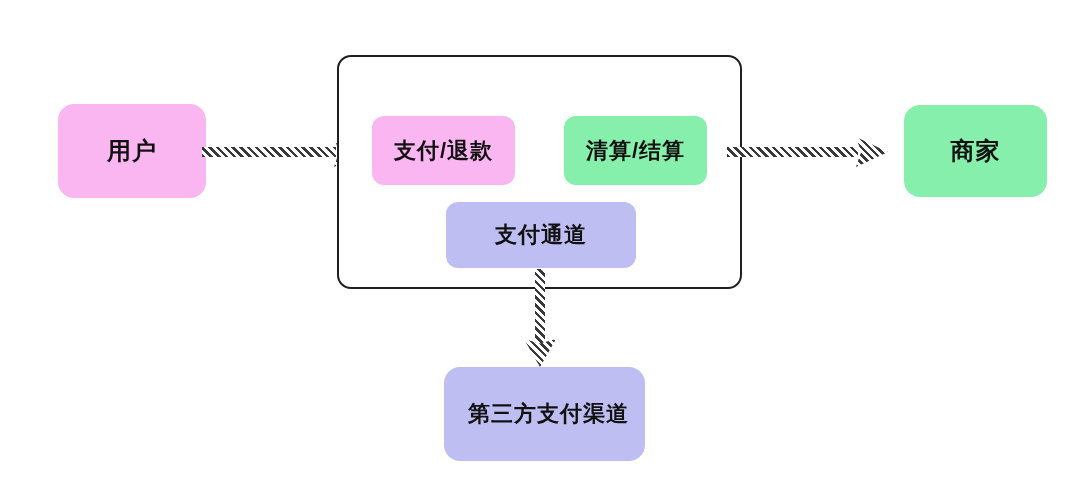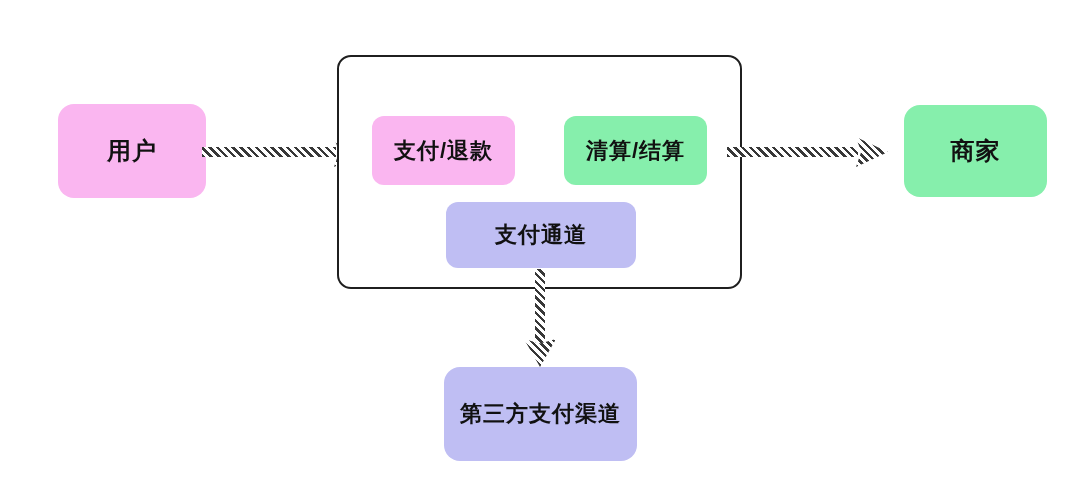--- a/index.html
+++ b/index.html
@@ -50,21 +50,21 @@
   .node-payment-channel {
     left: 446px; top: 202px; width: 190px; height: 66px;
     border-radius: 12px; font-size: 22px;
   }
   .node-merchant {
     left: 890px; top: 105px; width: 143px; height: 92px;
     border-radius: 16px; font-size: 24px; margin-left: 14px;
   }
   .node-third-party {
     left: 444px; top: 367px; width: 193px; height: 94px;
-    border-radius: 16px; font-size: 22px;
+    border-radius: 16px; font-size: 22px; padding-left: 8px;
   }
 
   
   .hatch {
     background: repeating-linear-gradient(
       45deg,
       #383838 0px, #383838 2.5px,
       #ffffff 2.5px, #ffffff 5.5px
     );
   }

